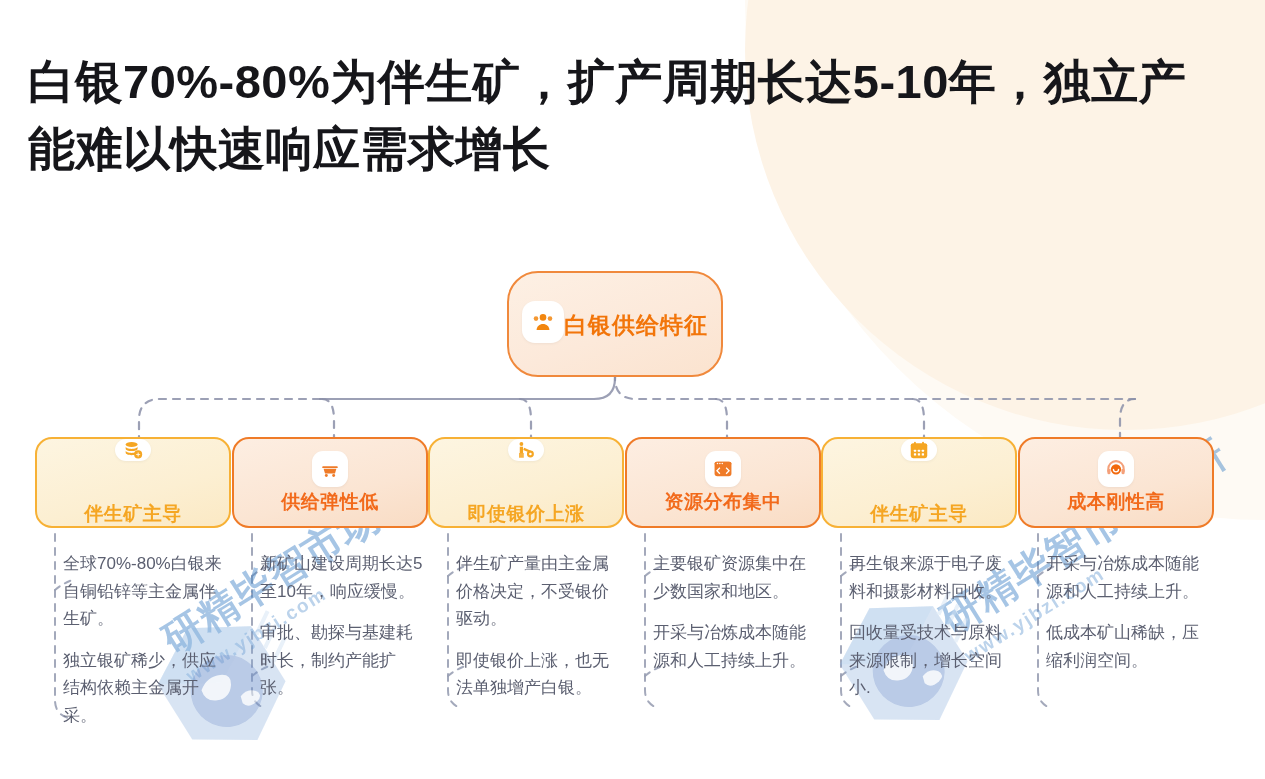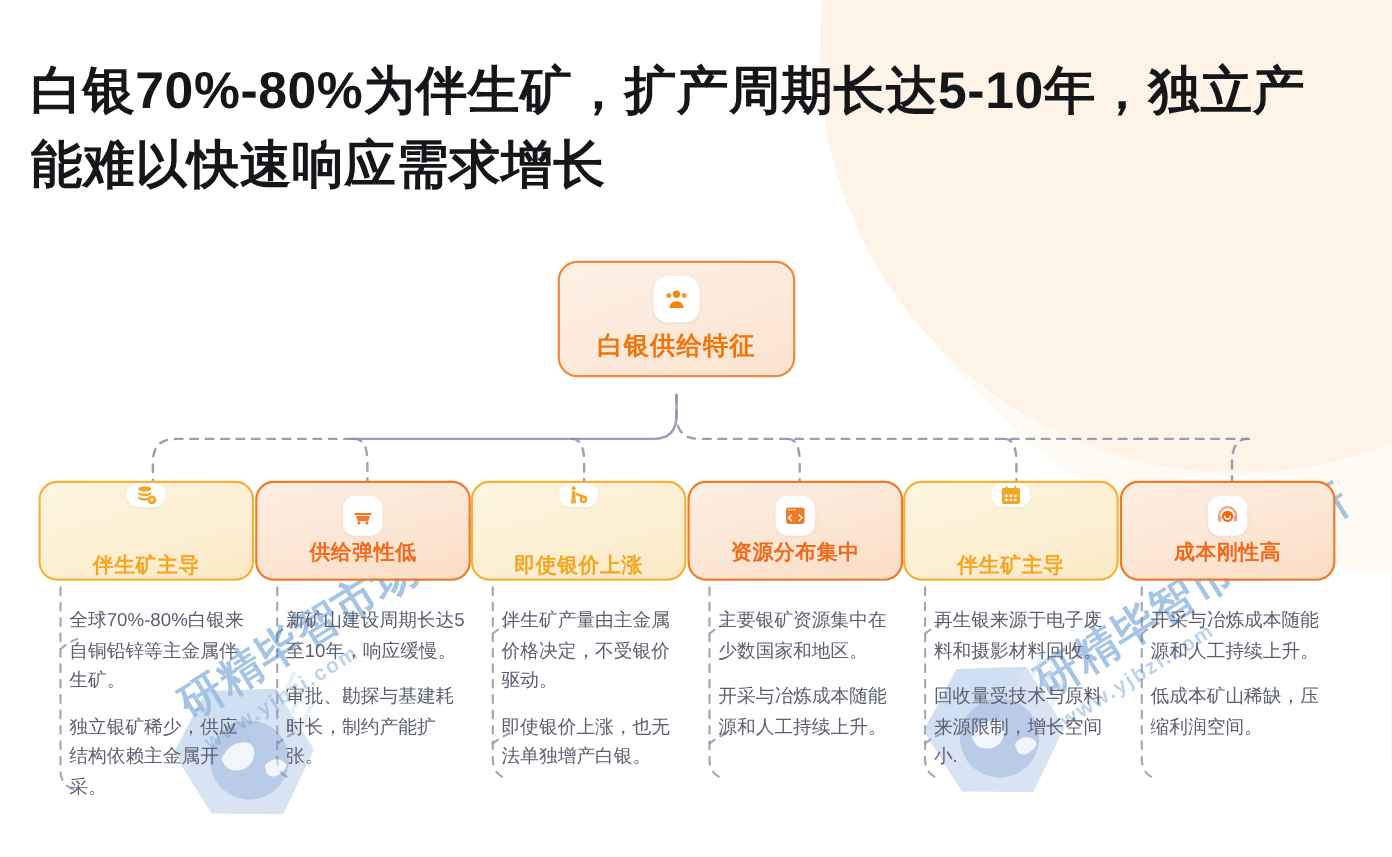--- a/index.html
+++ b/index.html
@@ -27,25 +27,25 @@
     position:absolute;left:28px;top:18px;width:1175px;
     z-index:5;
     font-size:47px;line-height:1.42;
     font-weight:800;color:#16161a;
     letter-spacing:.5px;
   }
   
   #connectors{position:absolute;left:0;top:0;width:1265px;height:779px;z-index:2;pointer-events:none;}
   
   #central{
-    position:absolute;left:507px;top:237px;width:216px;height:106px;
-    border:2px solid #f0893c;border-radius:18px;
+    position:absolute;left:507px;top:271px;width:216px;height:106px;
+    border:2px solid #f0893c;border-radius:31px;
     background:linear-gradient(160deg,#fdf0e4 0%,#fce9da 55%,#fbe3cf 100%);
     z-index:6;
-    display:flex;flex-direction:column;align-items:center;justify-content:center;
+    display:flex;flex-direction:row;align-items:center;justify-content:center;
     box-sizing:border-box;
   }
   .node-icon{
     width:42px;height:42px;border-radius:13px;background:#ffffff;
     display:flex;align-items:center;justify-content:center;
     box-shadow:0 1px 3px rgba(0,0,0,.05);
   }
   #central .node-icon{margin-bottom:4px;}
   #central-label{
     font-size:23px;font-weight:800;color:#f2750a;letter-spacing:1px;

